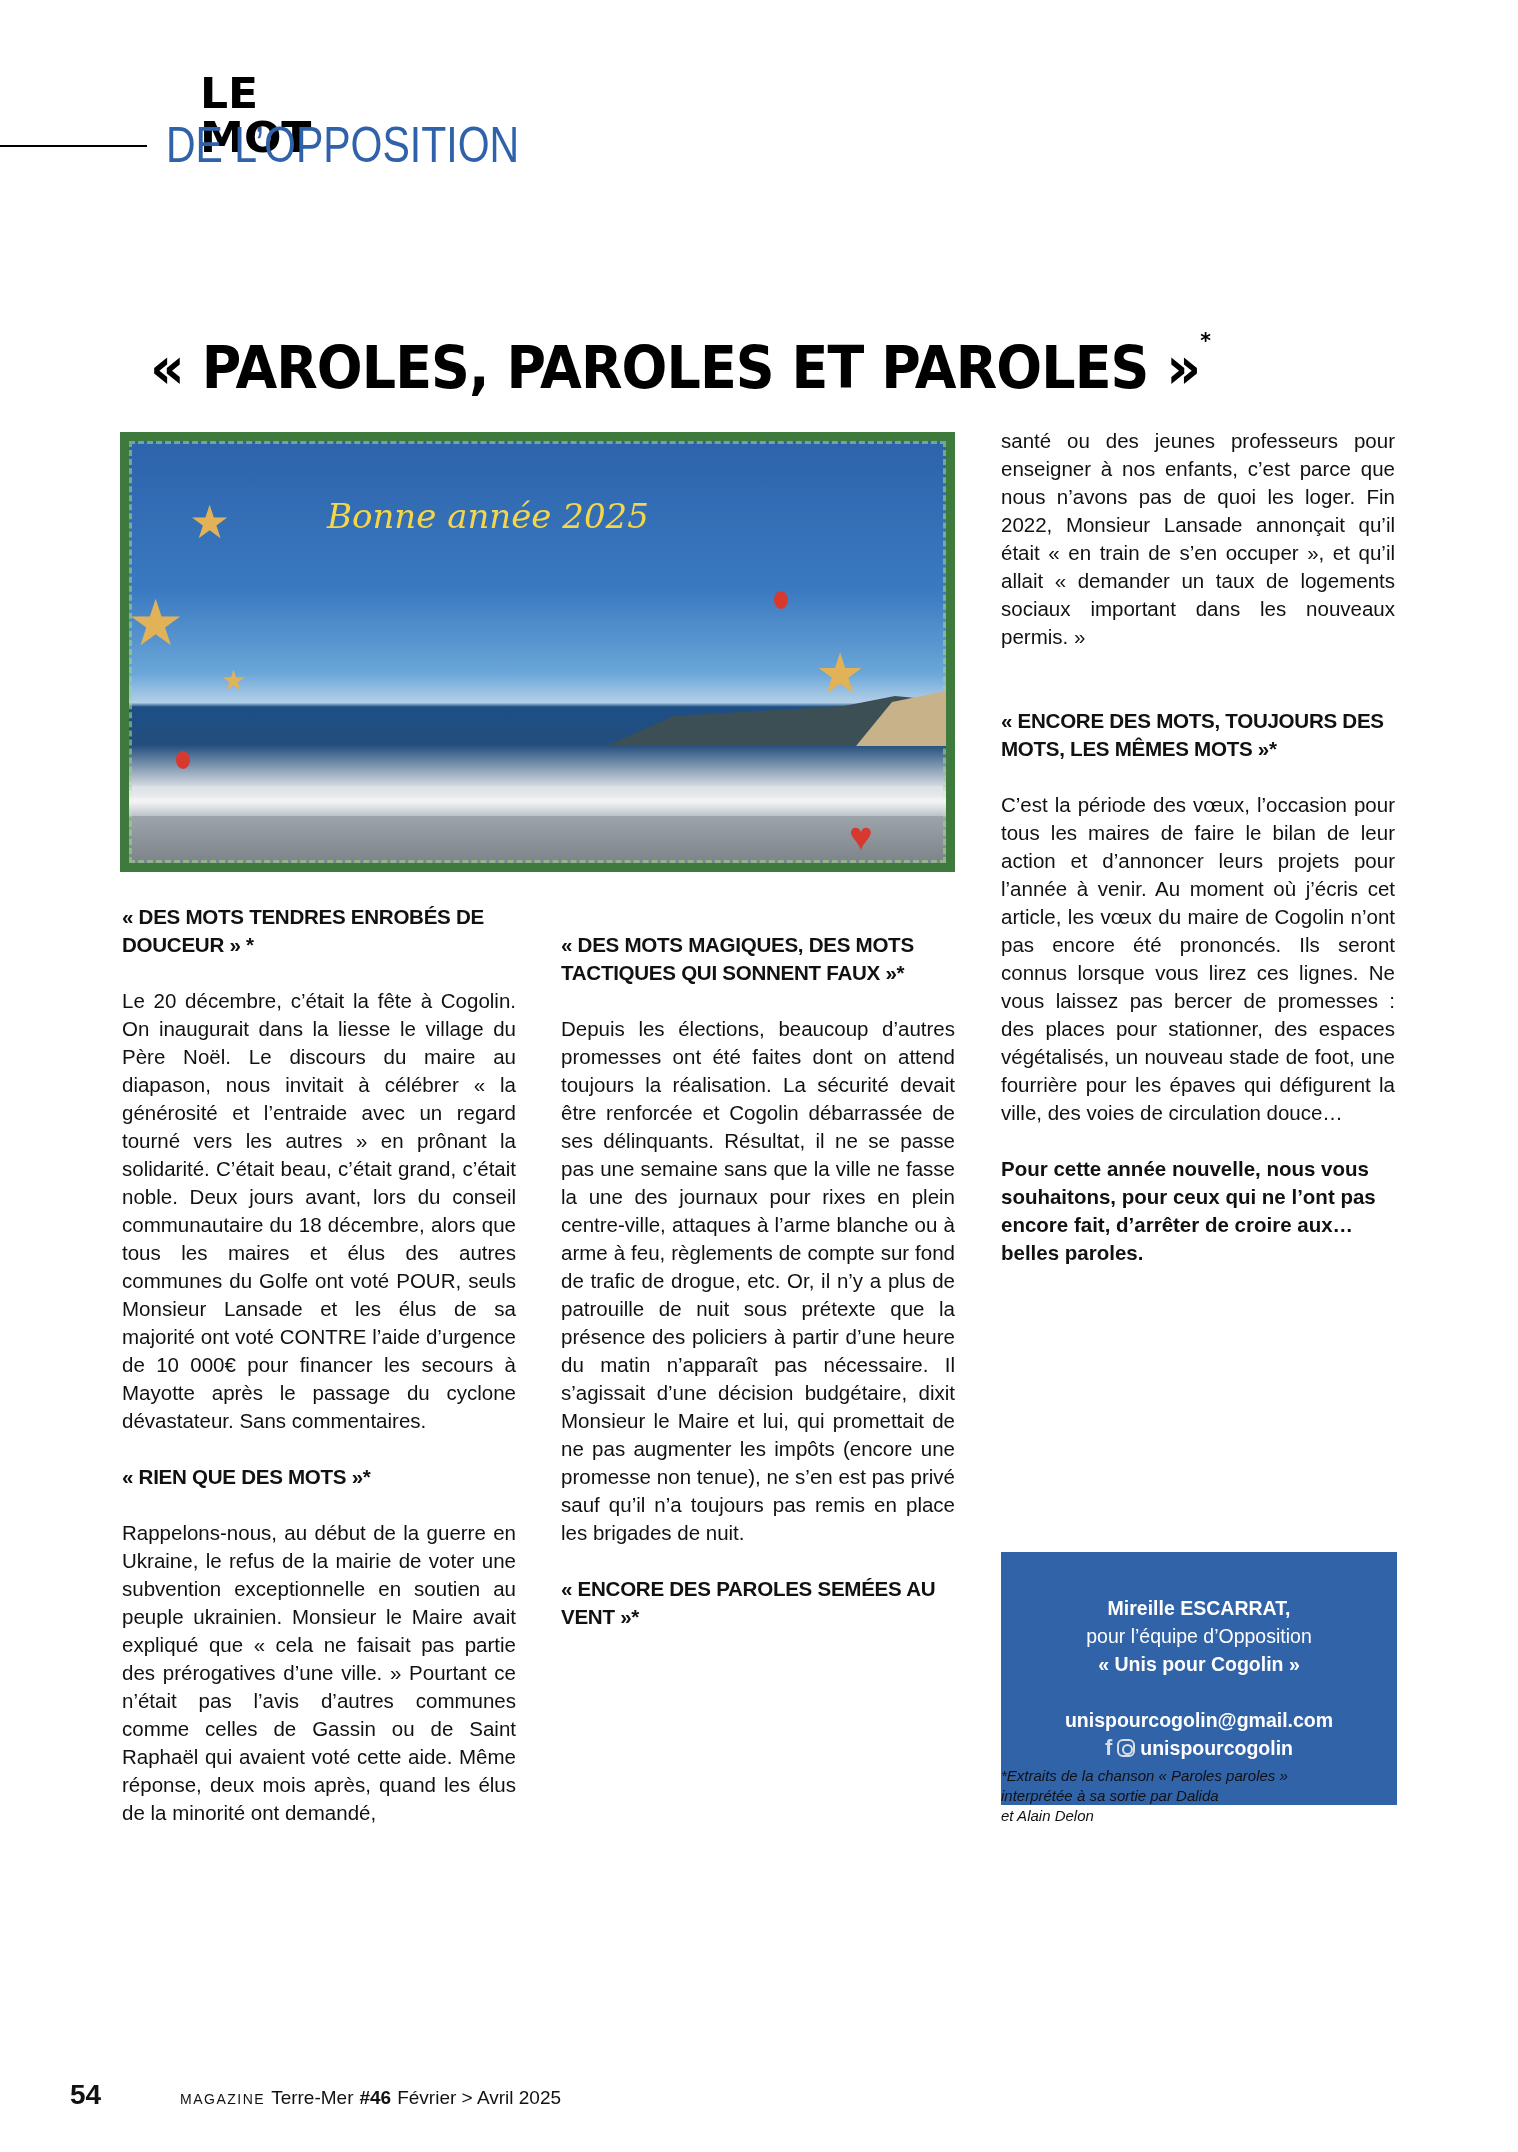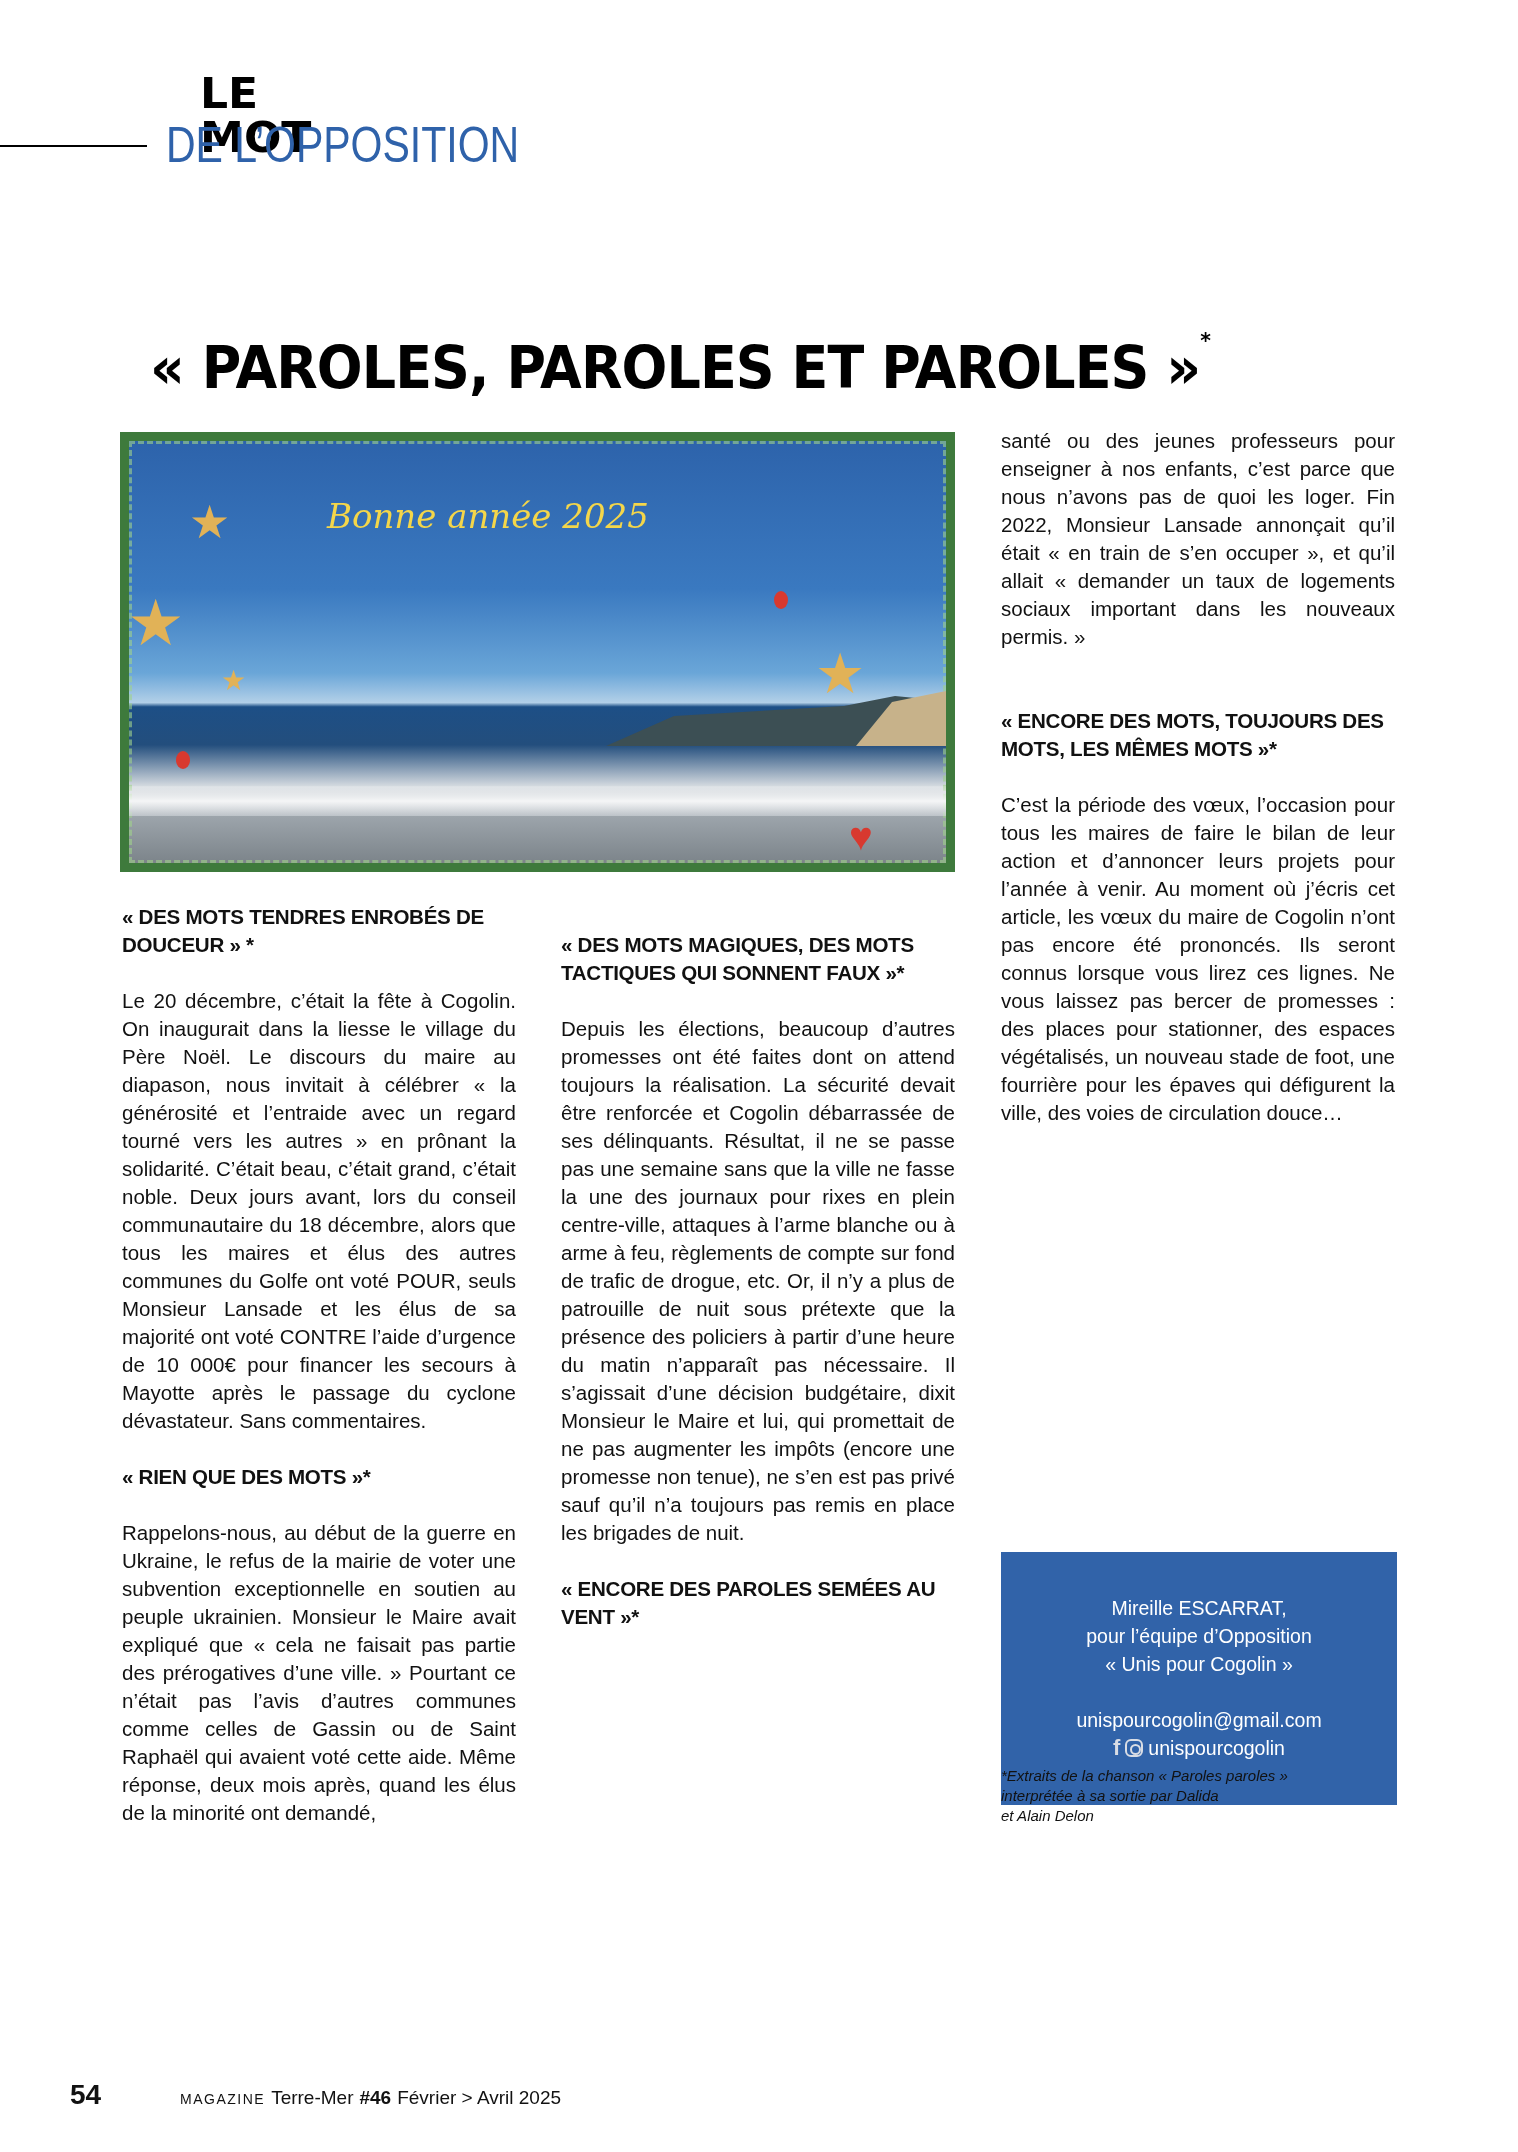--- a/index.html
+++ b/index.html
@@ -25,21 +25,21 @@
   .col { position:absolute; width:394px; font-size:20.5px; line-height:28px; text-align:justify; }
   .col p { margin:0; }
   .col .gap { height:28px; }
   .col h2 { margin:0; font-family:"Liberation Sans", sans-serif; font-weight:700; font-size:21px; line-height:28px; text-transform:uppercase; letter-spacing:-0.3px; transform:scaleX(0.98); transform-origin:left; text-align:left; }
   .col .bold { font-weight:700; text-align:left; }
   #col1 { left:122px; top:903px; }
   #col2 { left:561px; top:903px; }
   #col3 { left:1001px; top:427px; }
 
   .signature-box { position:absolute; left:1001px; top:1552px; width:396px; height:253px; background:#3163a9; color:#fff; text-align:center; font-size:19.5px; line-height:28px; box-sizing:border-box; padding-top:42px; }
-  .signature-box .b { font-weight:400; }
+  .signature-box .b { font-weight:700; }
   .social-row { display:inline-flex; align-items:center; gap:5px; }
   .fb-icon { font-weight:700; color:#d9dde5; font-size:22px; }
   .ig-icon { display:inline-block; width:18px; height:18px; border:2.5px solid #d9dde5; border-radius:6px; position:relative; box-sizing:border-box; }
   .ig-icon::after { content:""; position:absolute; left:3px; top:3px; width:7px; height:7px; border:2px solid #d9dde5; border-radius:50%; }
 
   .footnote { position:absolute; left:1001px; top:1766px; width:396px; text-align:left; font-style:italic; font-size:15px; line-height:20px; }
 
   .footer { position:absolute; left:70px; top:2040px; display:flex; align-items:baseline; white-space:nowrap; }
   .page-number { font-weight:700; font-size:28px; width:110px;margin-top:39px; }
   .mag-label { font-size:14px; letter-spacing:1.5px; margin-right:6px;margin-top:20px; }
@@ -93,20 +93,21 @@
 </div>
 
 <div class="col" id="col3">
   <p>santé ou des jeunes professeurs pour enseigner à nos enfants, c’est parce que nous n’avons pas de quoi les loger. Fin 2022, Monsieur Lansade annonçait qu’il était « en train de s’en occuper », et qu’il allait « demander un taux de logements sociaux important dans les nouveaux permis. »</p>
   <div class="gap"></div>
   <div class="gap"></div>
   <h2>« ENCORE DES MOTS, TOUJOURS DES MOTS, LES MÊMES MOTS »*</h2>
   <div class="gap"></div>
   <p>C’est la période des vœux, l’occasion pour tous les maires de faire le bilan de leur action et d’annoncer leurs projets pour l’année à venir. Au moment où j’écris cet article, les vœux du maire de Cogolin n’ont pas encore été prononcés. Ils seront connus lorsque vous lirez ces lignes. Ne vous laissez pas bercer de promesses : des places pour stationner, des espaces végétalisés, un nouveau stade de foot, une fourrière pour les épaves qui défigurent la ville, des voies de circulation douce…</p>
   <div class="gap"></div>
+  <p class="bold">Pour cette année nouvelle, nous vous souhaitons, pour ceux qui ne l’ont pas encore fait, d’arrêter de croire aux… belles paroles.</p>
 </div>
 
 <div class="signature-box">
   <div class="b">Mireille ESCARRAT,</div>
   <div>pour l’équipe d’Opposition</div>
   <div class="b">« Unis pour Cogolin »</div>
   <div style="height:28px"></div>
   <div class="b">unispourcogolin@gmail.com</div>
   <div class="social-row">
     <span class="fb-icon">f</span>

